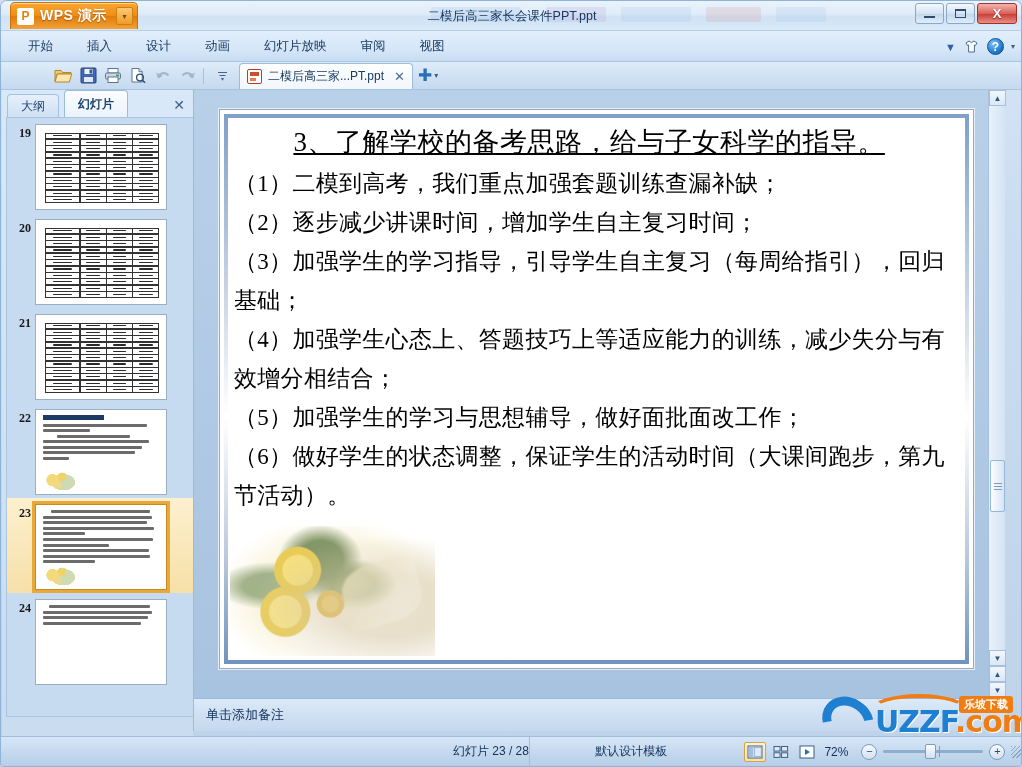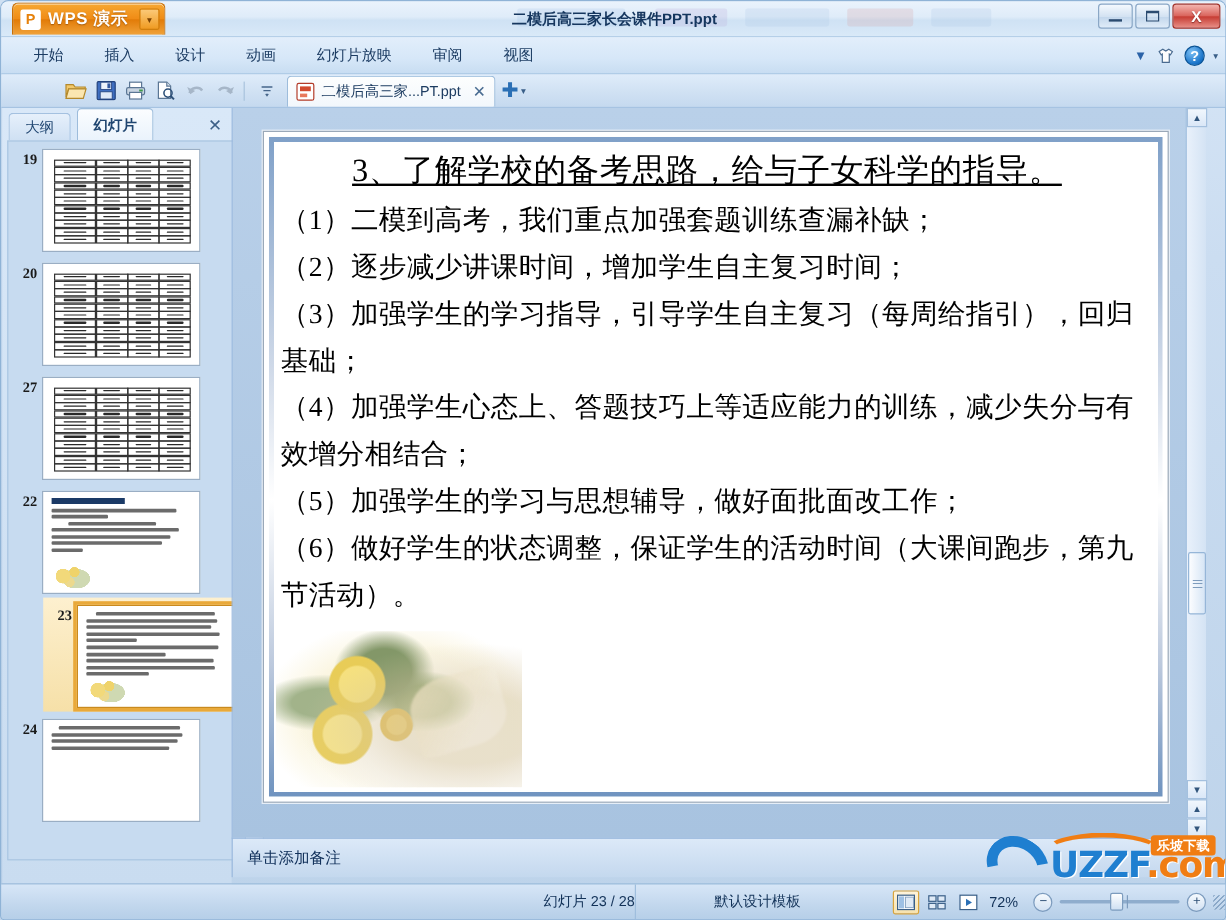--- a/index.html
+++ b/index.html
@@ -42,21 +42,21 @@
     text-shadow:0 1px 1px rgba(120,60,0,.6); letter-spacing:.5px;}
   .wps-caret{
     position:absolute;right:4px;top:4px;width:17px;height:18px;
     background:linear-gradient(180deg,#fbc978,#ef9b22);
     border:1px solid #d07f0d;border-radius:2px;
     display:flex;align-items:center;justify-content:center;
     color:#7c4302;font-size:8px;
   }
   #doc-title{
     position:absolute;left:0;top:0;width:1022px;height:30px;
-    line-height:30px;text-align:center;font-size:12.5px;color:#15365e;font-weight:bold;
+    line-height:30px;text-align:center;font-size:12.5px;color:#15365e;
   }
   
   .ghost{ position:absolute;top:6px;height:15px;border-radius:2px;opacity:.22; }
 
   #wincontrols{ position:absolute; right:6px; top:2px; display:flex; gap:2px; }
   .wbtn{
     width:29px;height:21px;border:1px solid #8aa7c6;border-radius:3px;
     background:linear-gradient(180deg,#f4f9fe,#d3e2f2 52%,#c3d7ec 54%,#e0ecf9);
     display:flex;align-items:center;justify-content:center;
     font-size:11px;color:#2b4b70;
@@ -141,21 +141,21 @@
     background:#c7dbf0;border:1px solid #a9c5e1;overflow:hidden;
   }
   .thumb-row{ position:relative;height:95px;padding:6px 2px 0 2px;display:flex;align-items:flex-start;}
   .thumb-num{ width:22px;text-align:right;font-size:12px;font-weight:bold;color:#1a1a1a;padding-top:2px;
     font-family:"Liberation Serif",serif;}
   .thumb-box{
     margin-left:4px;width:132px;height:86px;background:#fff;
     border:1px solid #9aaec4;position:relative;overflow:hidden;
   }
   .thumb-box.sel{ outline:3px solid #e9a93a; outline-offset:0; border-color:#c98a1f; }
-  .thumb-row.sel-row{ background:linear-gradient(180deg,#fdf0cf,#f6e0a8);margin-left:29px; }
+  .thumb-row.sel-row{ background:linear-gradient(180deg,#fdf0cf,#f6e0a8); }
   
   .mini-table{ position:absolute;left:9px;top:8px;width:114px;height:70px;
     display:grid;grid-template-columns:1.35fr 1fr 1fr 1fr;grid-auto-rows:1fr;gap:0;}
   .mini-table div{ border:1px solid #333; margin:-0.5px 0 0 -0.5px; position:relative;}
   .mini-table div:after{ content:"";position:absolute;left:22%;top:36%;width:56%;height:26%;
     background:#2a2a2a;border-radius:1px;}
   
   .mini-text{ position:absolute;left:7px;top:5px;right:5px; }
   .mini-text .l{ height:3px;background:#4a4a4a;margin-bottom:2.6px;border-radius:1px;opacity:.82;}
   .mini-text .hd{ height:4.5px;background:#1b3a66;width:52%;margin-bottom:4px;}
@@ -526,21 +526,21 @@
               <div></div>
             <div></div>
               <div></div>
               <div></div>
               <div></div>
           </div>
         </div>
       </div>
 
       <div class="thumb-row">
-        <span class="thumb-num">27</span>
+        <span class="thumb-num">21</span>
         <div class="thumb-box">
           <div class="mini-table">
             <div></div>
               <div></div>
               <div></div>
               <div></div>
             <div></div>
               <div></div>
               <div></div>
               <div></div>

